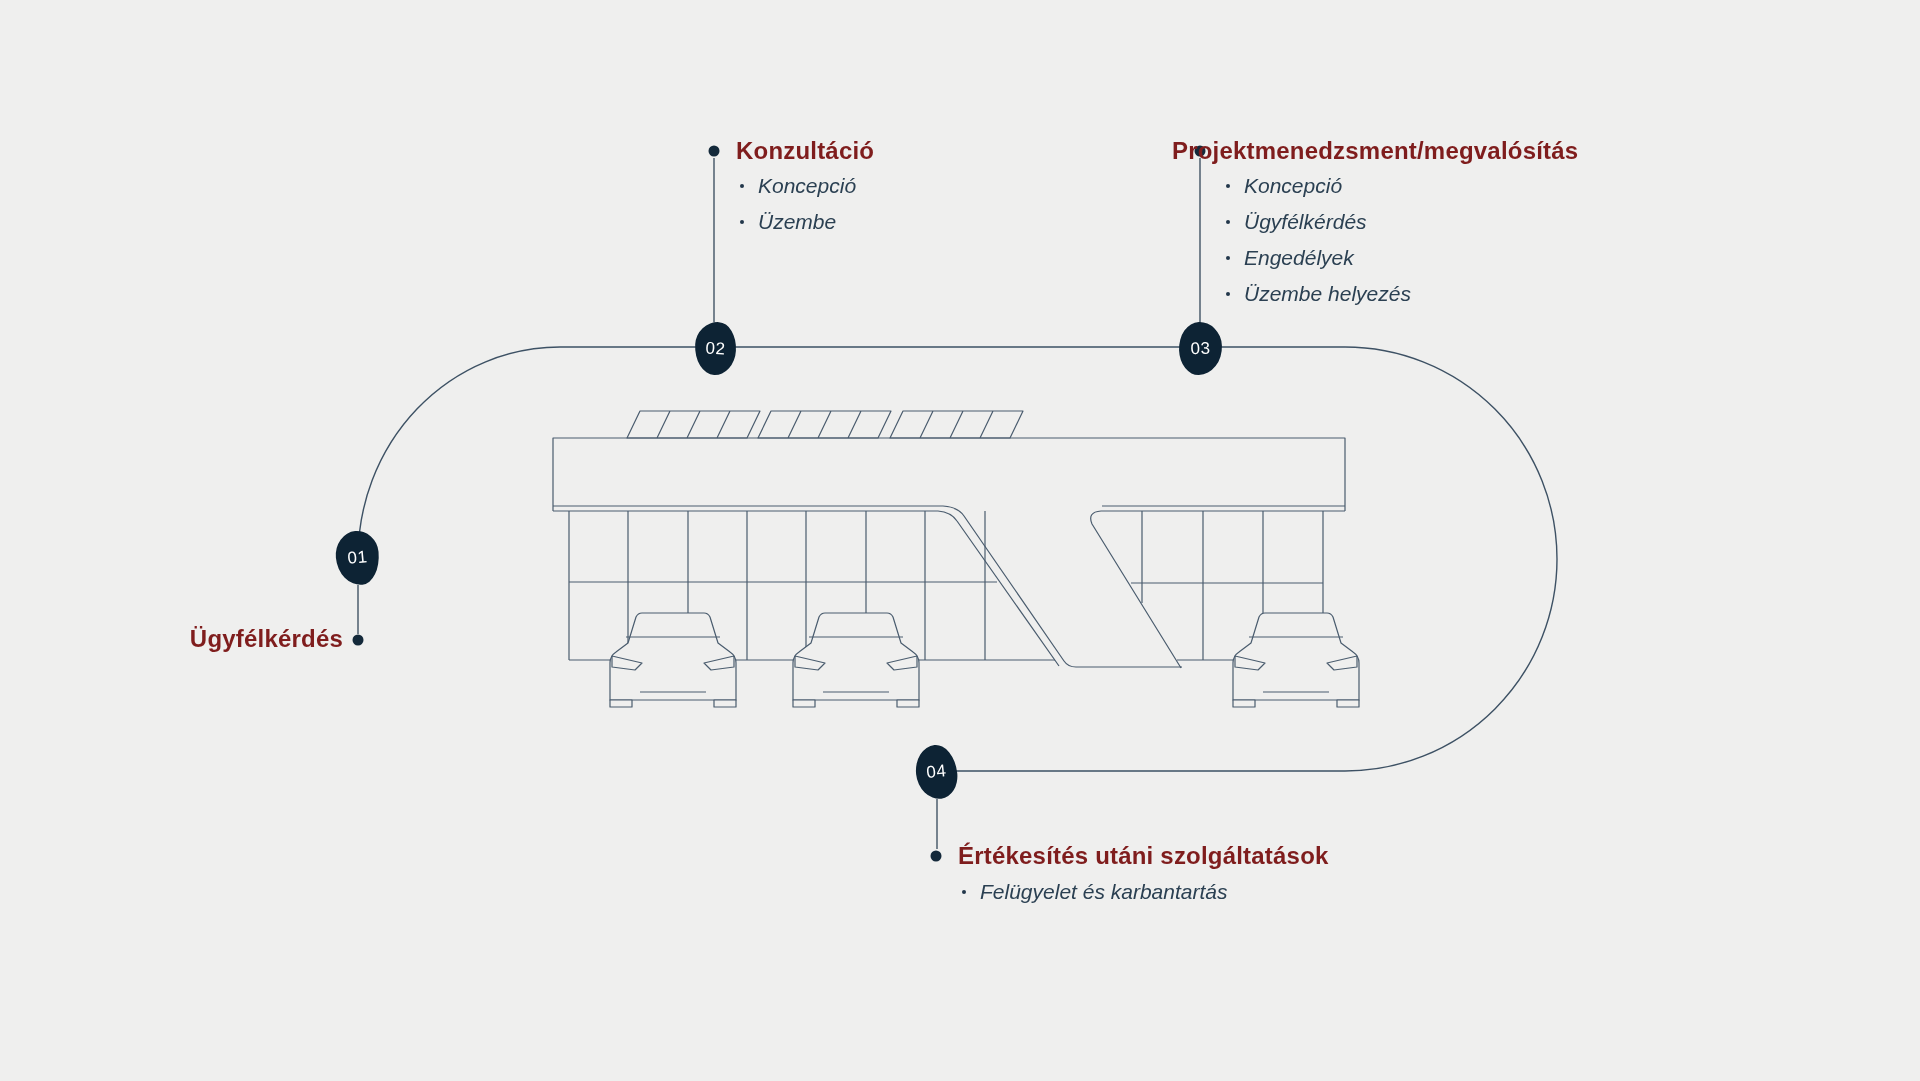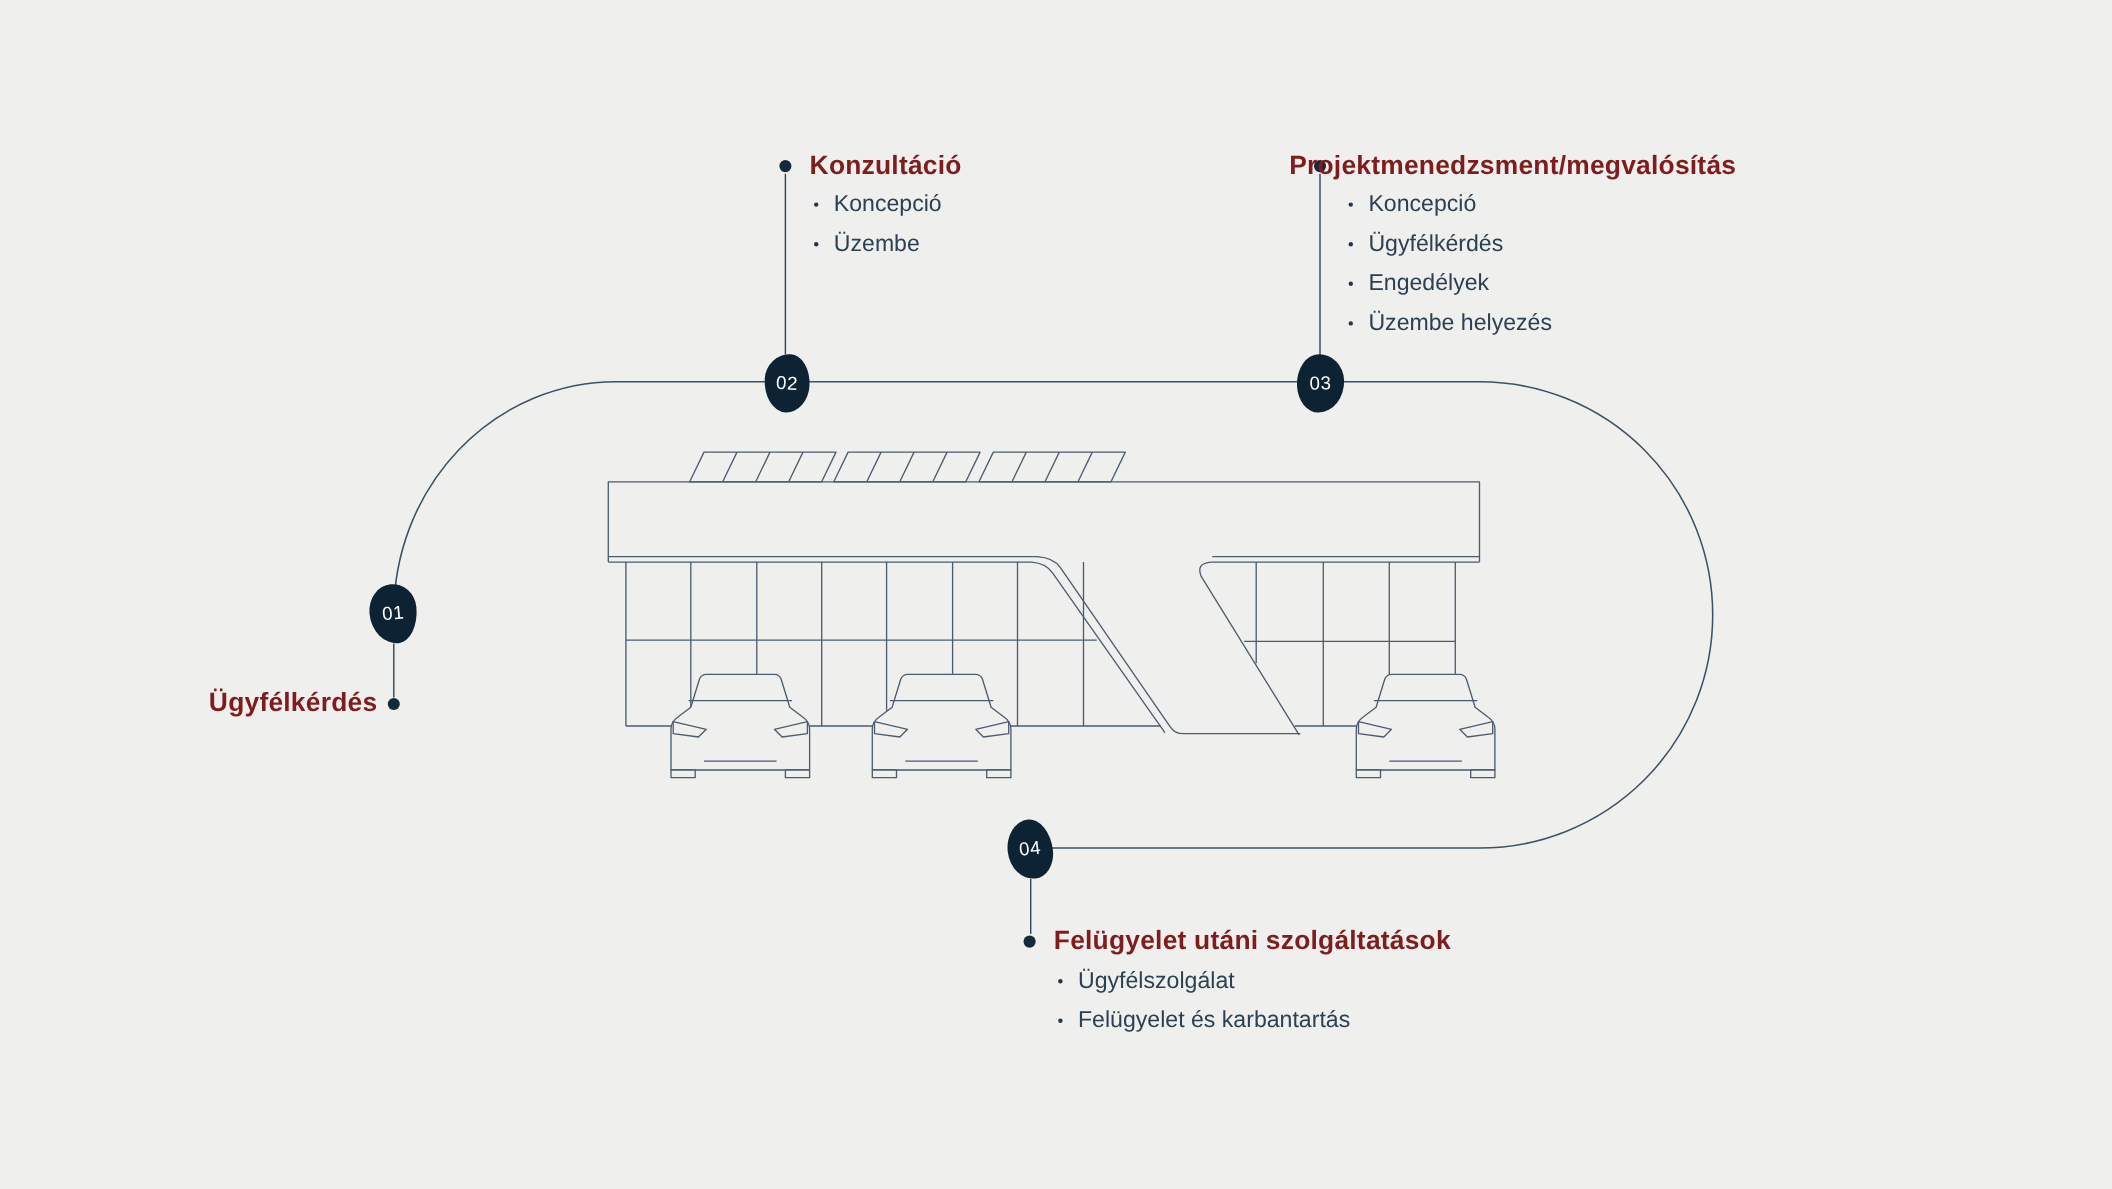--- a/index.html
+++ b/index.html
@@ -19,21 +19,21 @@
   .badge.b02 { left:695px; top:322px; width:41px; height:53px;
     border-radius:55% 45% 50% 50% / 44% 52% 48% 56%; transform:rotate(3deg); }
   .badge.b03 { left:1179px; top:322px; width:43px; height:53px;
     border-radius:48% 52% 56% 44% / 52% 46% 54% 48%; transform:rotate(-2deg); }
   .badge.b04 { left:916px; top:745px; width:41px; height:54px;
     border-radius:52% 48% 45% 55% / 50% 56% 44% 50%; transform:rotate(-6deg); }
 
   .step-title { position:absolute; font-weight:700; font-size:24px; line-height:30px;
     letter-spacing:.2px; color:#7f1d1d; white-space:nowrap; }
   .step-list { position:absolute; list-style:none; margin:0; padding:0;
-    font-size:21px; color:#2b4052; }
+    font-size:21px; color:#2b4052;font-style:italic; }
   .step-list li { display:flex; align-items:center; height:36px; white-space:nowrap; }
   .dot-bullet { flex:0 0 auto; width:4px; height:4px; border-radius:50%;
     background:#22374a; margin-right:14px; }
 
   .label-right { }
 </style>
 </head>
 <body>
 
 <div class="stage">
@@ -142,25 +142,21 @@
     <li>
       <span class="dot-bullet"></span>
       <span>Engedélyek</span>
     </li>
     <li>
       <span class="dot-bullet"></span>
       <span>Üzembe helyezés</span>
     </li>
   </ul>
 
-  <div class="step-title" style="left:958px; top:841px;">Felügyelet utáni szolgáltatások</div>
+  <div class="step-title" style="left:958px; top:841px;">Értékesítés utáni szolgáltatások</div>
   <ul class="step-list" style="left:962px; top:874px;">
-    <li>
-      <span class="dot-bullet"></span>
-      <span>Ügyfélszolgálat</span>
-    </li>
     <li>
       <span class="dot-bullet"></span>
       <span>Felügyelet és karbantartás</span>
     </li>
   </ul>
 
 </div>
 
 </body></html>

